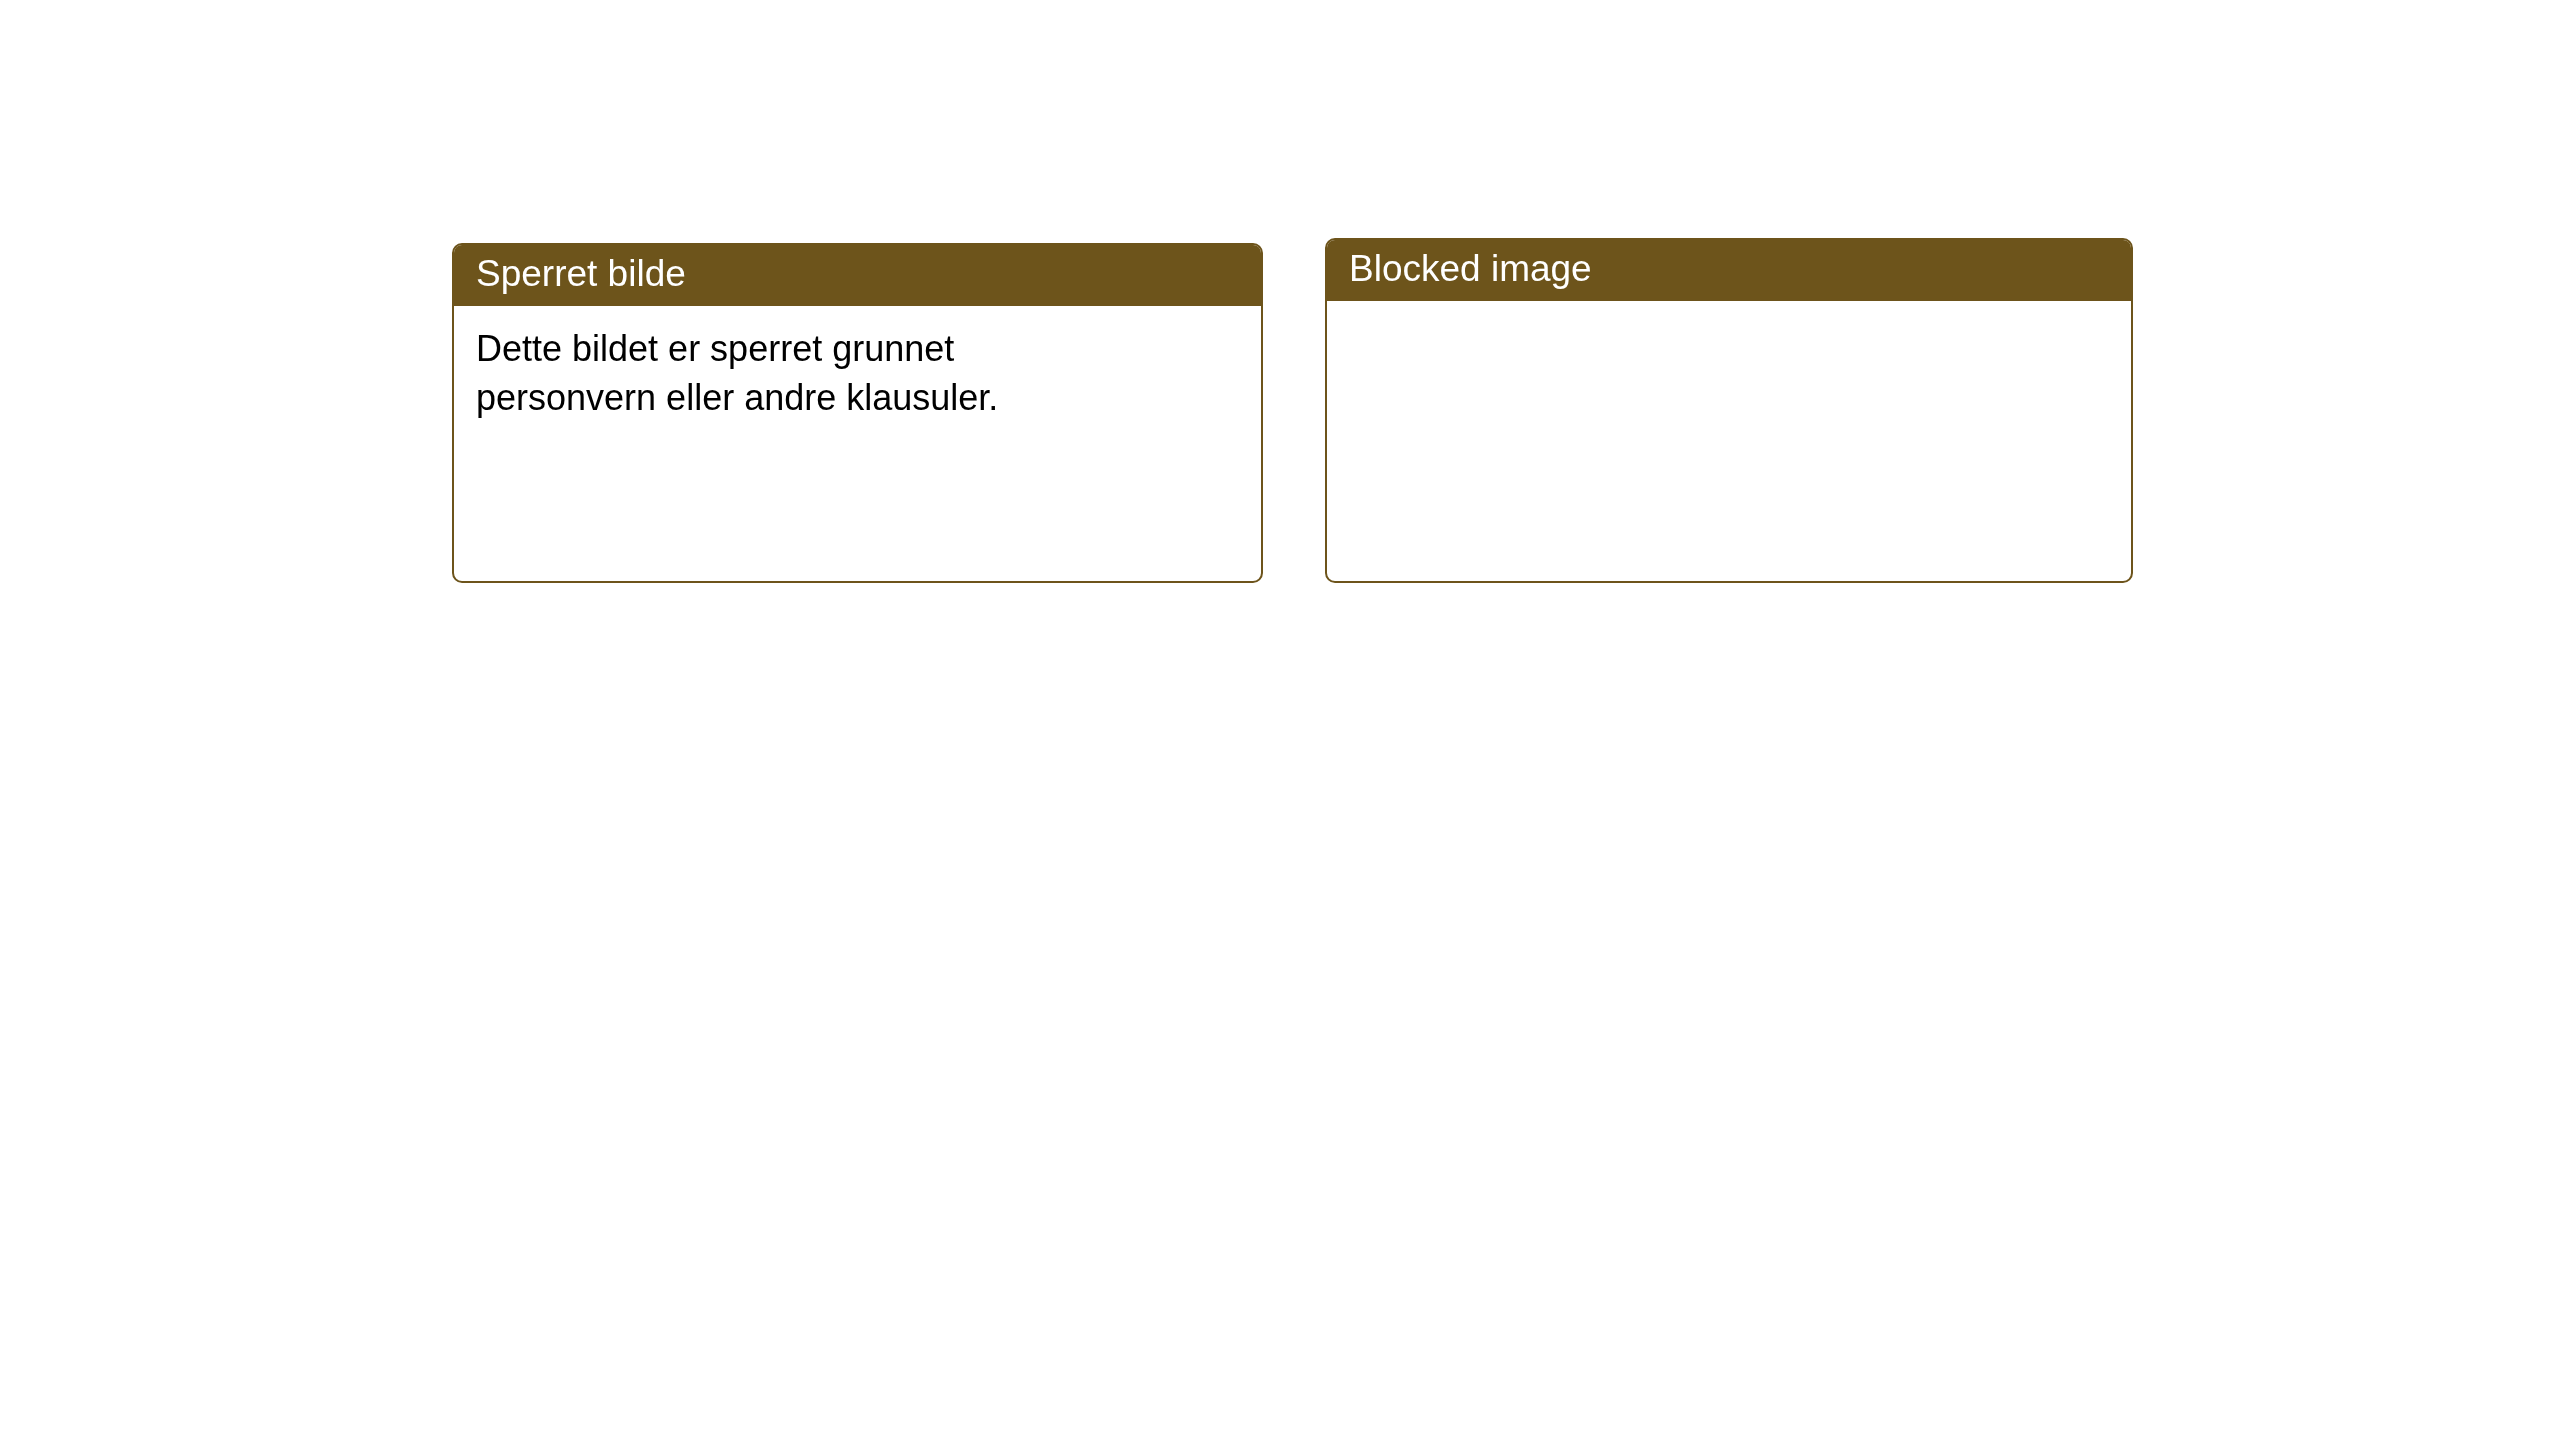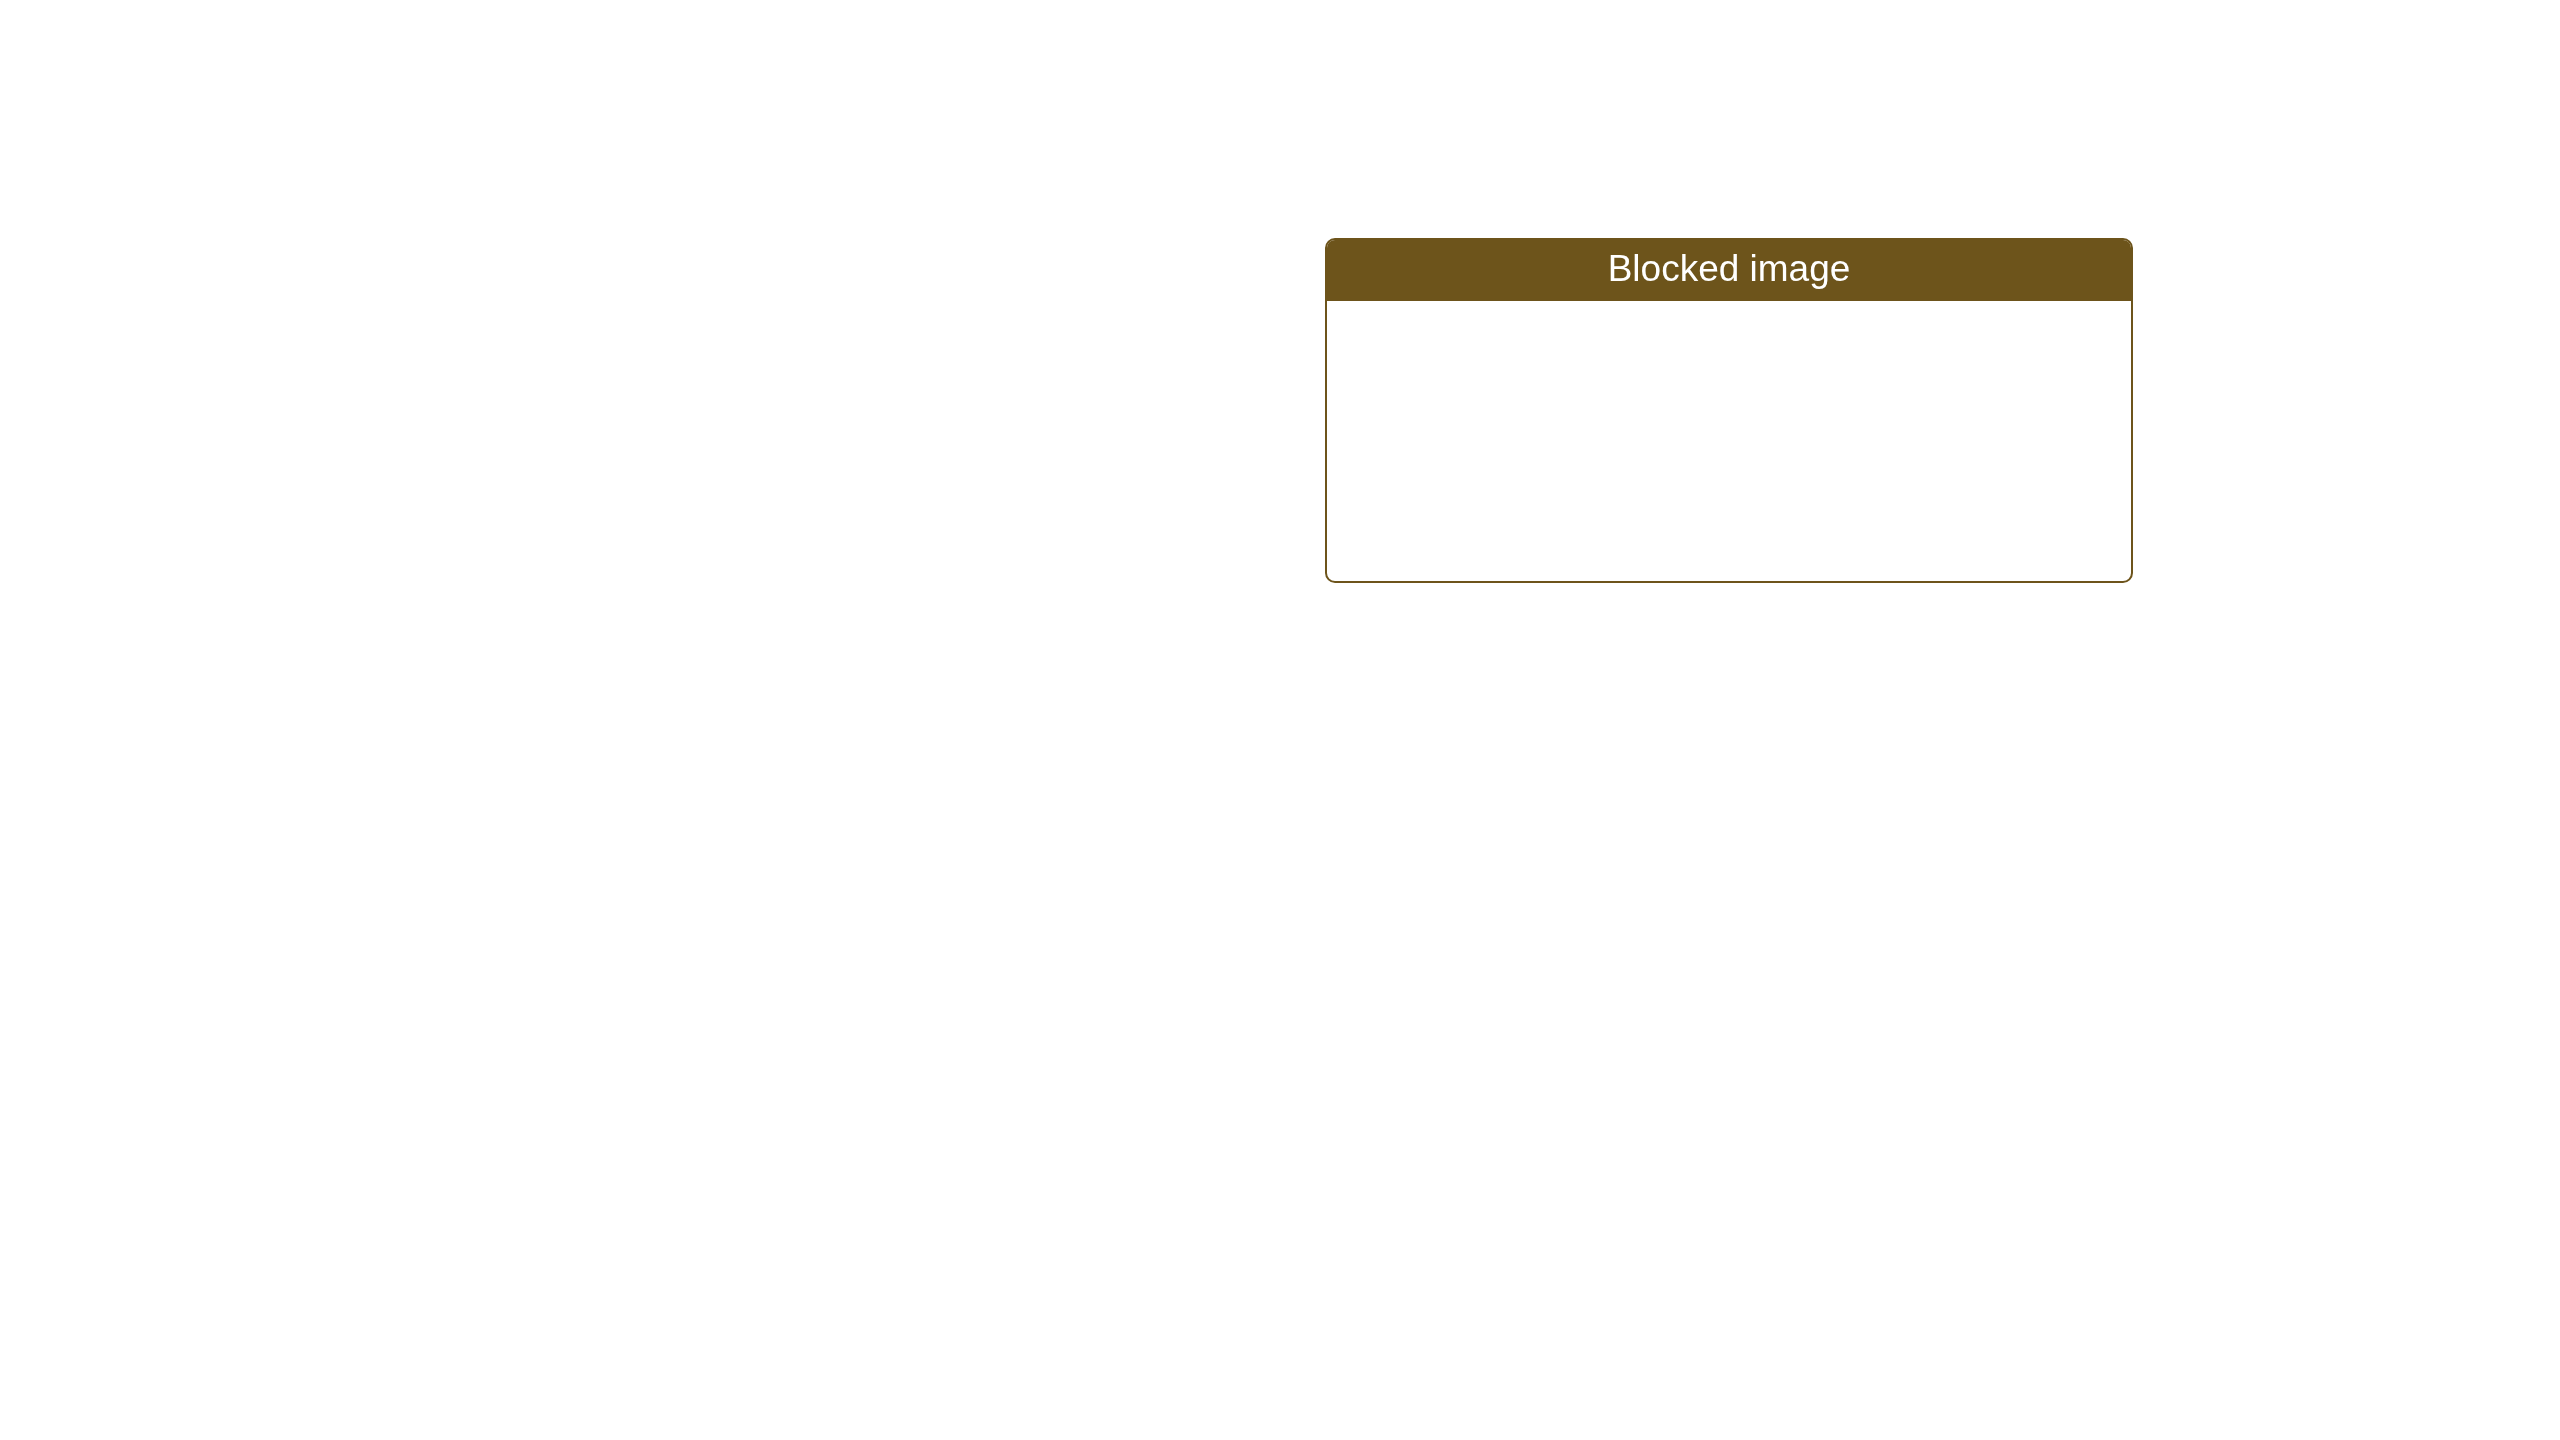--- a/index.html
+++ b/index.html
@@ -48,26 +48,30 @@
     left: 452px;
     top: 243px;
     width: 811px;
     height: 340px;
   }
   #card-en {
     left: 1325px;
     top: 238px;
     width: 808px;
     height: 345px;
-    text-align: center;
   }
 </style>
 </head>
 <body>
 
 <div class="page">
 
+  <div class="notice-card" id="card-no">
+    <div class="card-header">Sperret bilde</div>
+    <div class="card-body">Dette bildet er sperret grunnet
+personvern eller andre klausuler.</div>
+  </div>
 
   <div class="notice-card" id="card-en">
     <div class="card-header">Blocked image</div>
   </div>
 
 </div>
 
 </body></html>

